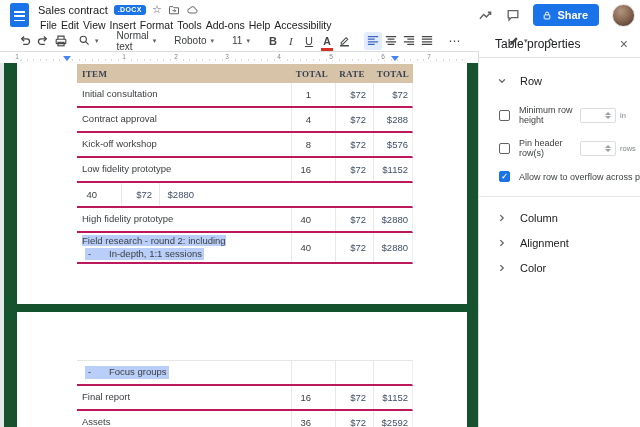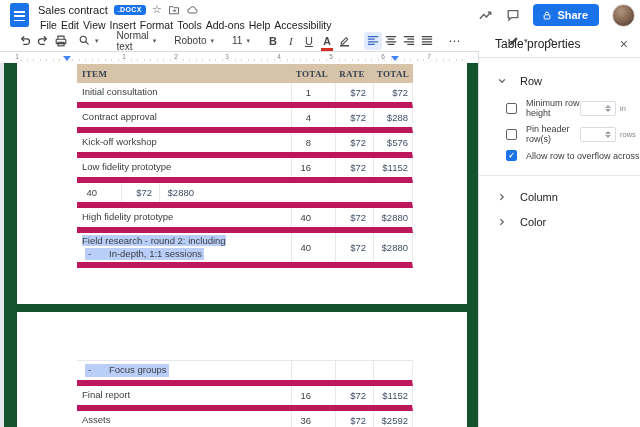--- a/index.html
+++ b/index.html
@@ -59,21 +59,21 @@
       box-shadow:0 1px 3px rgba(60,64,67,.18); }
   .page1 { top:11px; height:241px; }
   .page2 { top:260px; height:200px; }
 
   
   .dtable { position:absolute; left:60px; width:336px; font-size:9.5px; color:#3c4043; }
   .t1 { top:1px; }
   .t2 { top:48px; border-top:1px solid #e6e6e6; }
   .thead { display:flex; height:19px; background:#d6c3a8; align-items:center; }
   .th { font-family:"Liberation Serif", serif; font-weight:bold; font-size:9px; letter-spacing:.3px; color:#3a4150; }
-  .trow { display:flex; min-height:25px; border-bottom:6px solid #be185d; border-right:1px solid #eeeeee; }
+  .trow { display:flex; min-height:25px; border-bottom:2px solid #be185d; border-right:1px solid #eeeeee; }
   .cell { display:flex; flex-direction:column; justify-content:center; padding:2px 5px; }
   .cell + .cell { border-left:1px solid #e8e8e8; }
   .c-item { width:215px; }
   .c-hours { width:44px; }
   .c-rate { width:38px; }
   .c-total { width:39px; }
   .num { align-items:flex-end; }
   .c-hours.num { padding-right:24px; }
   .c-rate.num { padding-right:7px; }
   .c-total.num { padding-right:4px; }
@@ -90,21 +90,21 @@
 
   
   .panel { position:absolute; top:30px; right:0; width:162px; height:397px; background:#fff;
       border-left:1px solid #dadce0; z-index:20; }
   .panel-header { height:28px; display:flex; align-items:center; padding:0 12px 0 16px;
       border-bottom:1px solid #e4e4e4; }
   .panel-title { flex:1; font-size:12px; color:#202124; }
   .panel-close { font-size:14px; color:#5f6368; line-height:1; }
   .sec-head { display:flex; align-items:center; gap:13px; padding-left:18px; height:22px;
       font-size:11px; color:#202124; }
-  .opt { display:flex; align-items:center; padding-left:27px; margin-top:6px; font-size:9px; color:#3c4043; }
+  .opt { display:flex; align-items:center; padding-left:20px; margin-top:13px; font-size:9px; color:#3c4043; }
   .cb { width:11px; height:11px; border:1.5px solid #5f6368; border-radius:2px; margin-right:9px; flex:none;
       display:flex; align-items:center; justify-content:center; }
   .cb.checked { background:#1a73e8; border-color:#1a73e8; color:#fff; font-size:8px; font-weight:bold; }
   .spin { margin-left:auto; width:36px; height:15px; border:1px solid #dadce0; border-radius:2px;
       background:#fff; position:relative; flex:none; }
   .spin .up, .spin .dn { position:absolute; right:4px; width:0; height:0;
       border-left:3px solid transparent; border-right:3px solid transparent; }
   .spin .up { top:3px; border-bottom:3.5px solid #9aa0a6; }
   .spin .dn { bottom:3px; border-top:3.5px solid #9aa0a6; }
   .unit { font-size:7.5px; color:#80868b; width:24px; padding-left:4px; flex:none; }
@@ -419,17 +419,23 @@
     <div class="collapsed-row" style="margin-top:8px;">
       <svg class="ic" width="10" height="10" viewBox="0 0 12 12" fill="none" stroke="#5f6368" stroke-width="1.5">
         <path d="M4 2.5 L7.5 6 L4 9.5"></path>
       </svg>
       <span>Column</span>
     </div>
     <div class="collapsed-row">
       <svg class="ic" width="10" height="10" viewBox="0 0 12 12" fill="none" stroke="#5f6368" stroke-width="1.5">
         <path d="M4 2.5 L7.5 6 L4 9.5"></path>
       </svg>
+      <span>Alignment</span>
+    </div>
+    <div class="collapsed-row">
+      <svg class="ic" width="10" height="10" viewBox="0 0 12 12" fill="none" stroke="#5f6368" stroke-width="1.5">
+        <path d="M4 2.5 L7.5 6 L4 9.5"></path>
+      </svg>
       <span>Color</span>
     </div>
   </aside>
 
 </div>
 
 </body></html>

